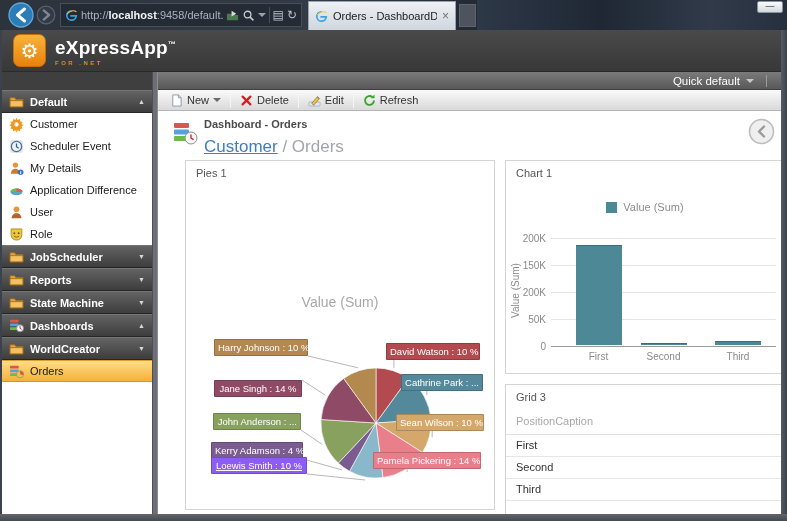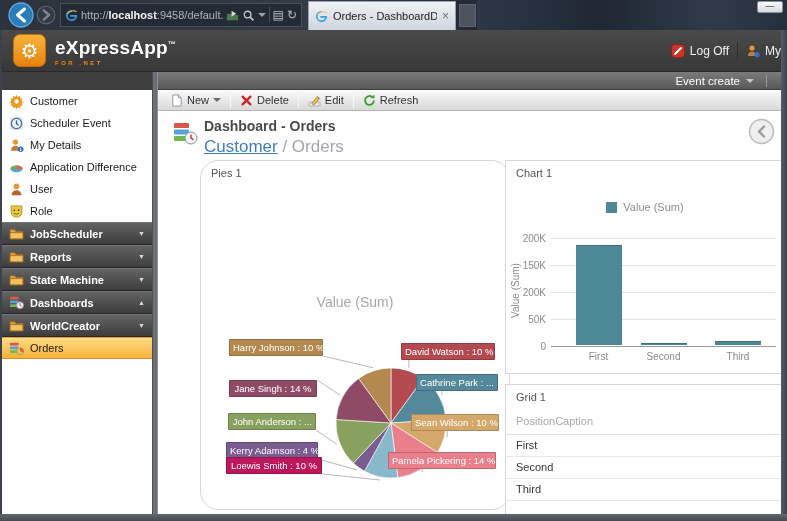--- a/index.html
+++ b/index.html
@@ -83,29 +83,29 @@
     background:linear-gradient(#fafafa,#d9d9d9); border-bottom:1px solid #b5b5b5;
     display:flex; align-items:center; padding-left:5px; }
   .tb-btn { display:flex; align-items:center; gap:4px; padding:0 7px; height:19px; font-size:11px; color:#333; cursor:pointer; }
   .tb-ic { width:13px; height:13px; } .tb-ic svg { width:13px; height:13px; display:block; }
   .tb-sep { width:1px; height:15px; background:#bcbcbc; border-right:1px solid #f5f5f5; margin:0 2px; }
 
   
   .content { position:absolute; left:158px; top:111px; width:623px; height:403px; background:#fff; }
   .page-head-icon { position:absolute; left:14px; top:9px; width:26px; height:26px; }
   .page-head-icon svg { width:26px; height:26px; }
-  .page-title { position:absolute; left:46px; top:7px; font-size:14px; font-weight:bold; color:#4a4a4a; }
+  .page-title { position:absolute; left:46px; top:7px; font-size:11px; font-weight:bold; color:#4a4a4a; }
   .breadcrumb { position:absolute; left:46px; top:26px; font-size:17px; color:#a0a6ad; }
   .breadcrumb a { color:#3f7cc0; text-decoration:underline; cursor:pointer; }
   .back-circle { position:absolute; left:590px; top:7px; width:27px; height:27px; cursor:pointer; }
   .back-circle svg { width:27px; height:27px; }
 
   .panel { position:absolute; background:#fff; border:1px solid #d5d5d5; }
   .panel-title { position:absolute; left:10px; top:6px; font-size:11px; color:#555; }
-  .pies-panel { left:42px; top:49px; width:310px; height:350px;border-radius:18px; }
+  .pies-panel { left:27px; top:49px; width:310px; height:350px; }
   .chart-panel { left:347px; top:49px; width:280px; height:214px; }
   .grid-panel { left:347px; top:273px; width:280px; height:130px; border-bottom:none; }
 
   
   .pie-title { position:absolute; left:0; top:133px; width:100%; text-align:center; font-size:14px; color:#a8a8a8; }
   .pie-svg { position:absolute; left:0; top:0; pointer-events:none; }
   .pie-callout { position:absolute; height:17px; font-size:9.5px; color:#fff; text-align:center;
     line-height:16px; border:1px solid rgba(0,0,0,0.18); border-radius:1px; white-space:nowrap; padding:0 3px; }
 
   
@@ -185,52 +185,40 @@
   </div>
 
   <div class="app-header">
     <div class="logo">
       <div class="logo-badge">⚙</div>
       <div>
         <div class="brand-name"><span>eXpressApp</span><sup>™</sup></div>
         <div class="brand-sub">FOR .NET</div>
       </div>
     </div>
-    <div class="header-right">
-      <div class="hdr-btn">
-        <span class="ic14">
-          <svg viewBox="0 0 14 14">
-              <rect x="0.5" y="0.5" width="13" height="13" rx="3" fill="#c8362a" stroke="#8e1f16"></rect>
-              <path d="M4 10L10 4" stroke="#fff" stroke-width="2" stroke-linecap="round"></path>
-            </svg>
-        </span>
-        <span>Log Off</span>
-      </div>
-      <div class="hdr-sep"></div>
-      <div class="hdr-btn">
-        <span class="ic14">
-          <svg viewBox="0 0 14 14">
-              <circle cx="6" cy="4" r="2.6" fill="#e8953a"></circle>
-              <path d="M1.8 12c0-3 2.1-4.6 4.2-4.6S10.2 9 10.2 12z" fill="#c87d2e"></path>
-              <circle cx="11" cy="10.7" r="2.6" fill="#2f6fd0"></circle>
-            </svg>
-        </span>
-        <span>My</span>
-      </div>
-    </div>
   </div>
 
   <div class="subheader-left"></div>
   <div class="subheader">
-    <span class="qc-label">Event create</span>
+    <span class="qc-label">Quick default</span>
     <span class="chev-down-sm"></span>
     <span class="qc-sep"></span>
   </div>
 
   <div class="sidebar">
+      <div class="nav-group">
+        <span class="nav-icon">
+          <svg viewBox="0 0 14 14">
+            <path d="M1 3.5h4.2l1.2 1.6H13V12H1z" fill="#e8a33b" stroke="#a06a18" stroke-width="0.8"></path>
+            <path d="M1 6.2h12V12H1z" fill="#f4c162" stroke="#a06a18" stroke-width="0.8"></path>
+          </svg>
+        </span>
+        <span class="nav-label">Default</span>
+        <span class="grp-chev">▲</span>
+      </div>
       <div class="nav-item">
         <span class="nav-icon">
           <svg viewBox="0 0 14 14">
             <path fill="#ef9820" d="M7 .8l1 2.1 2.1-1 .4 2.2 2.2.4-1 2.1 2.1 1-2.1 1 1 2.1-2.2.4-.4 2.2-2.1-1-1 2.1-1-2.1-2.1 1-.4-2.2-2.2-.4 1-2.1-2.1-1 2.1-1-1-2.1 2.2-.4.4-2.2 2.1 1z"></path>
             <circle cx="7" cy="7" r="2" fill="#fff"></circle>
           </svg>
         </span>
         <span class="nav-label">Customer</span>
       </div>
       <div class="nav-item">
@@ -436,21 +424,21 @@
           <path d="M190,262 L163.5,310.2 A55,55 0 0 1 152.3,302.1 Z" fill="#7a5c90" stroke="#fff" stroke-width="0.6"></path>
           <path d="M190,262 L152.3,302.1 A55,55 0 0 1 135.1,258.5 Z" fill="#88a15f" stroke="#fff" stroke-width="0.6"></path>
           <path d="M190,262 L135.1,258.5 A55,55 0 0 1 157.7,217.5 Z" fill="#8f4b66" stroke="#fff" stroke-width="0.6"></path>
           <path d="M190,262 L157.7,217.5 A55,55 0 0 1 190.0,207.0 Z" fill="#b3894f" stroke="#fff" stroke-width="0.6"></path>
         </svg>
       <div id="pie-callouts">
           <div class="pie-callout" style="left: 200px; top: 182px; width: 94px; background: rgb(179, 74, 79);">David Watson : 10 %</div>
           <div class="pie-callout" style="left: 215px; top: 213px; width: 82px; background: rgb(83, 137, 154);">Cathrine Park : ...</div>
           <div class="pie-callout" style="left: 210px; top: 253px; width: 88px; background: rgb(212, 167, 106);">Sean Wilson : 10 %</div>
           <div class="pie-callout" style="left: 187px; top: 291px; width: 108px; background: rgb(233, 127, 139);">Pamela Pickering : 14 %</div>
-          <div class="pie-callout" style="left: 25px; top: 296px; width: 96px; background: #be185d; z-index: 2;">Loewis Smith : 10 %</div>
+          <div class="pie-callout" style="left: 25px; top: 296px; width: 96px; background: #8b5cf6; z-index: 2; text-decoration: underline;">Loewis Smith : 10 %</div>
           <div class="pie-callout" style="left: 25px; top: 281px; width: 92px; background: rgb(122, 92, 144);">Kerry Adamson : 4 %</div>
           <div class="pie-callout" style="left: 27px; top: 252px; width: 88px; background: rgb(136, 161, 95); text-align: right;">John Anderson : ...</div>
           <div class="pie-callout" style="left: 28px; top: 202px; width: 88px; background: rgb(143, 75, 102); margin-top: 17px;">Jane Singh : 14 %</div>
           <div class="pie-callout" style="left: 28px; top: 178px; width: 94px; background: rgb(179, 137, 79);">Harry Johnson : 10 %</div>
         </div>
     </div>
 
     <div class="panel chart-panel">
       <div class="panel-title">Chart 1</div>
       <div class="legend">
@@ -473,21 +461,21 @@
         <div class="ytick" style="top: 99px;">150K</div>
         <div class="ytick" style="top: 126px;">200K</div>
         <div class="ytick" style="top: 153px;">50K</div>
         <div class="ytick" style="top: 180px;">0</div>
         <div class="xlabel" style="left: 62.5px;">First</div>
         <div class="xlabel" style="left: 127.5px;">Second</div>
         <div class="xlabel" style="left: 202px;">Third</div>
       </div>
 
     <div class="panel grid-panel">
-      <div class="panel-title">Grid 1</div>
+      <div class="panel-title">Grid 3</div>
       <div class="grid-col-header">PositionCaption</div>
       <div class="grid-rows" id="grid-rows">
           <div class="grid-row">First</div>
           <div class="grid-row">Second</div>
           <div class="grid-row">Third</div>
         </div>
     </div>
   </div>
 
   <div class="edge-left"></div>

